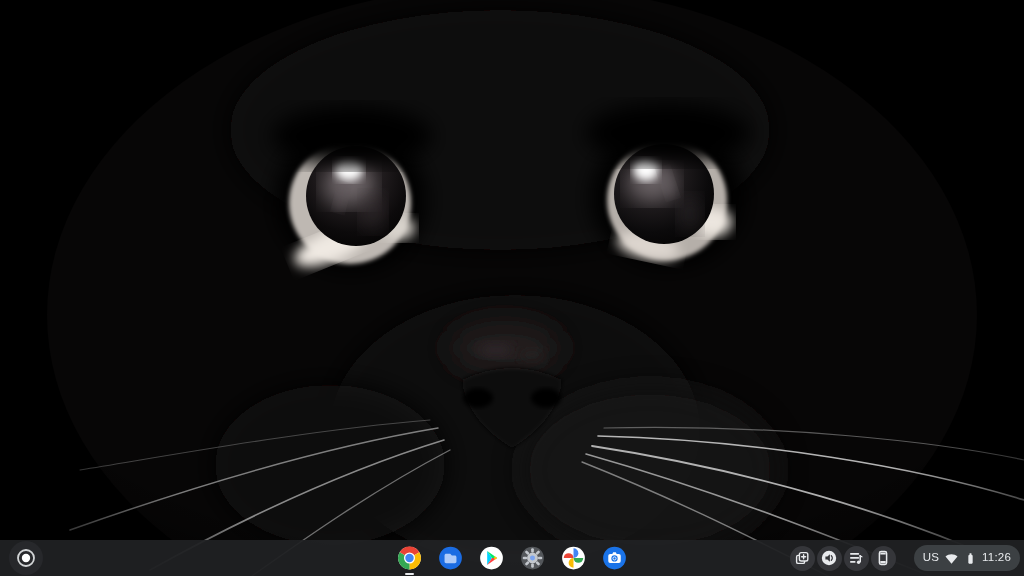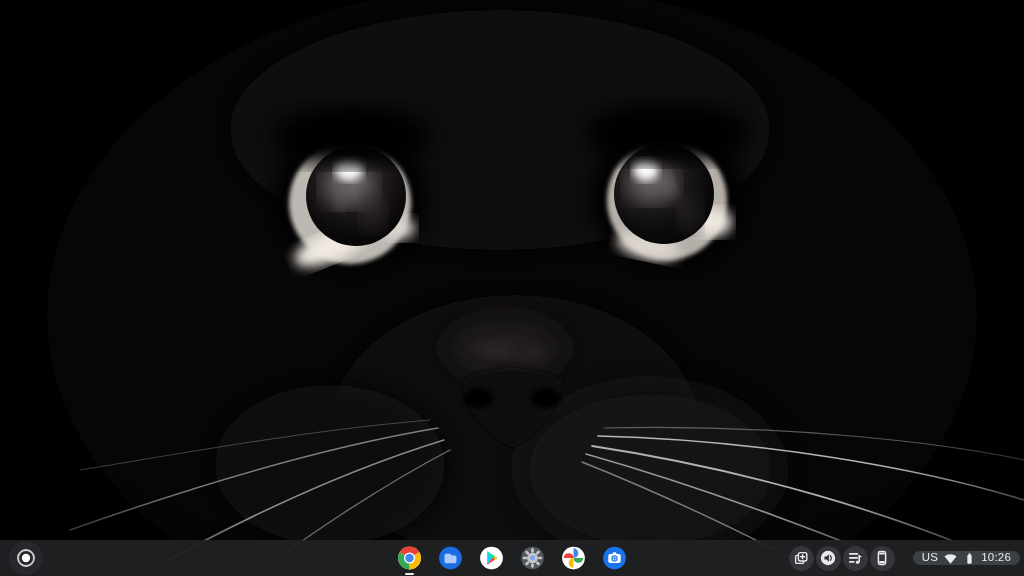--- a/index.html
+++ b/index.html
@@ -15,21 +15,21 @@
   .apps{position:absolute;left:50%;top:0;transform:translateX(-50%);height:36px;
     display:flex;align-items:center;gap:15px;}
   .app{position:relative;width:26px;height:26px;cursor:pointer;}
   .app svg{display:block;width:26px;height:26px;}
   .run-indicator{position:absolute;left:50%;transform:translateX(-50%);bottom:-4px;
     width:9px;height:2.5px;border-radius:2px;background:#e8eaed;}
   .tray{position:absolute;right:4px;top:0;height:36px;display:flex;align-items:center;gap:2px;}
   .tray-btn{width:25px;height:25px;border-radius:50%;background:#35363a;
     display:flex;align-items:center;justify-content:center;cursor:pointer;}
   .tray-btn svg{display:block;width:16px;height:16px;}
-  .status-pill{margin-left:16px;height:14px;border-radius:13px;background:#3c4043;
+  .status-pill{margin-left:16px;height:26px;border-radius:13px;background:#3c4043;
     display:flex;align-items:center;gap:5px;padding:0 9px;cursor:pointer;}
   .status-pill .txt{color:#e8eaed;font-size:11.5px;font-weight:500;letter-spacing:.2px;line-height:1;}
   .status-pill svg{display:block;}
 </style>
 </head>
 <body>
 
 <div class="stage">
 
   <svg class="wallpaper" viewBox="0 0 1024 576" preserveAspectRatio="none">
@@ -248,17 +248,17 @@
 
       <div class="status-pill">
         <span class="txt">US</span>
         <svg width="15" height="15" viewBox="0 0 24 24">
           <path d="M12 20.2 L2.4 8.6 C5.1 6.4 8.4 5.1 12 5.1 C15.6 5.1 18.9 6.4 21.6 8.6 Z" fill="#e8eaed"></path>
         </svg>
         <svg width="13" height="15" viewBox="0 0 24 26">
           <rect x="8" y="6.5" width="8" height="16" rx="1.5" fill="#e8eaed"></rect>
           <rect x="10" y="3.5" width="4" height="3" rx="1" fill="#e8eaed"></rect>
         </svg>
-        <span class="txt">10:26</span>
+        <span class="txt">11:26</span>
       </div>
     </div>
   </div>
 </div>
 
 </body></html>

